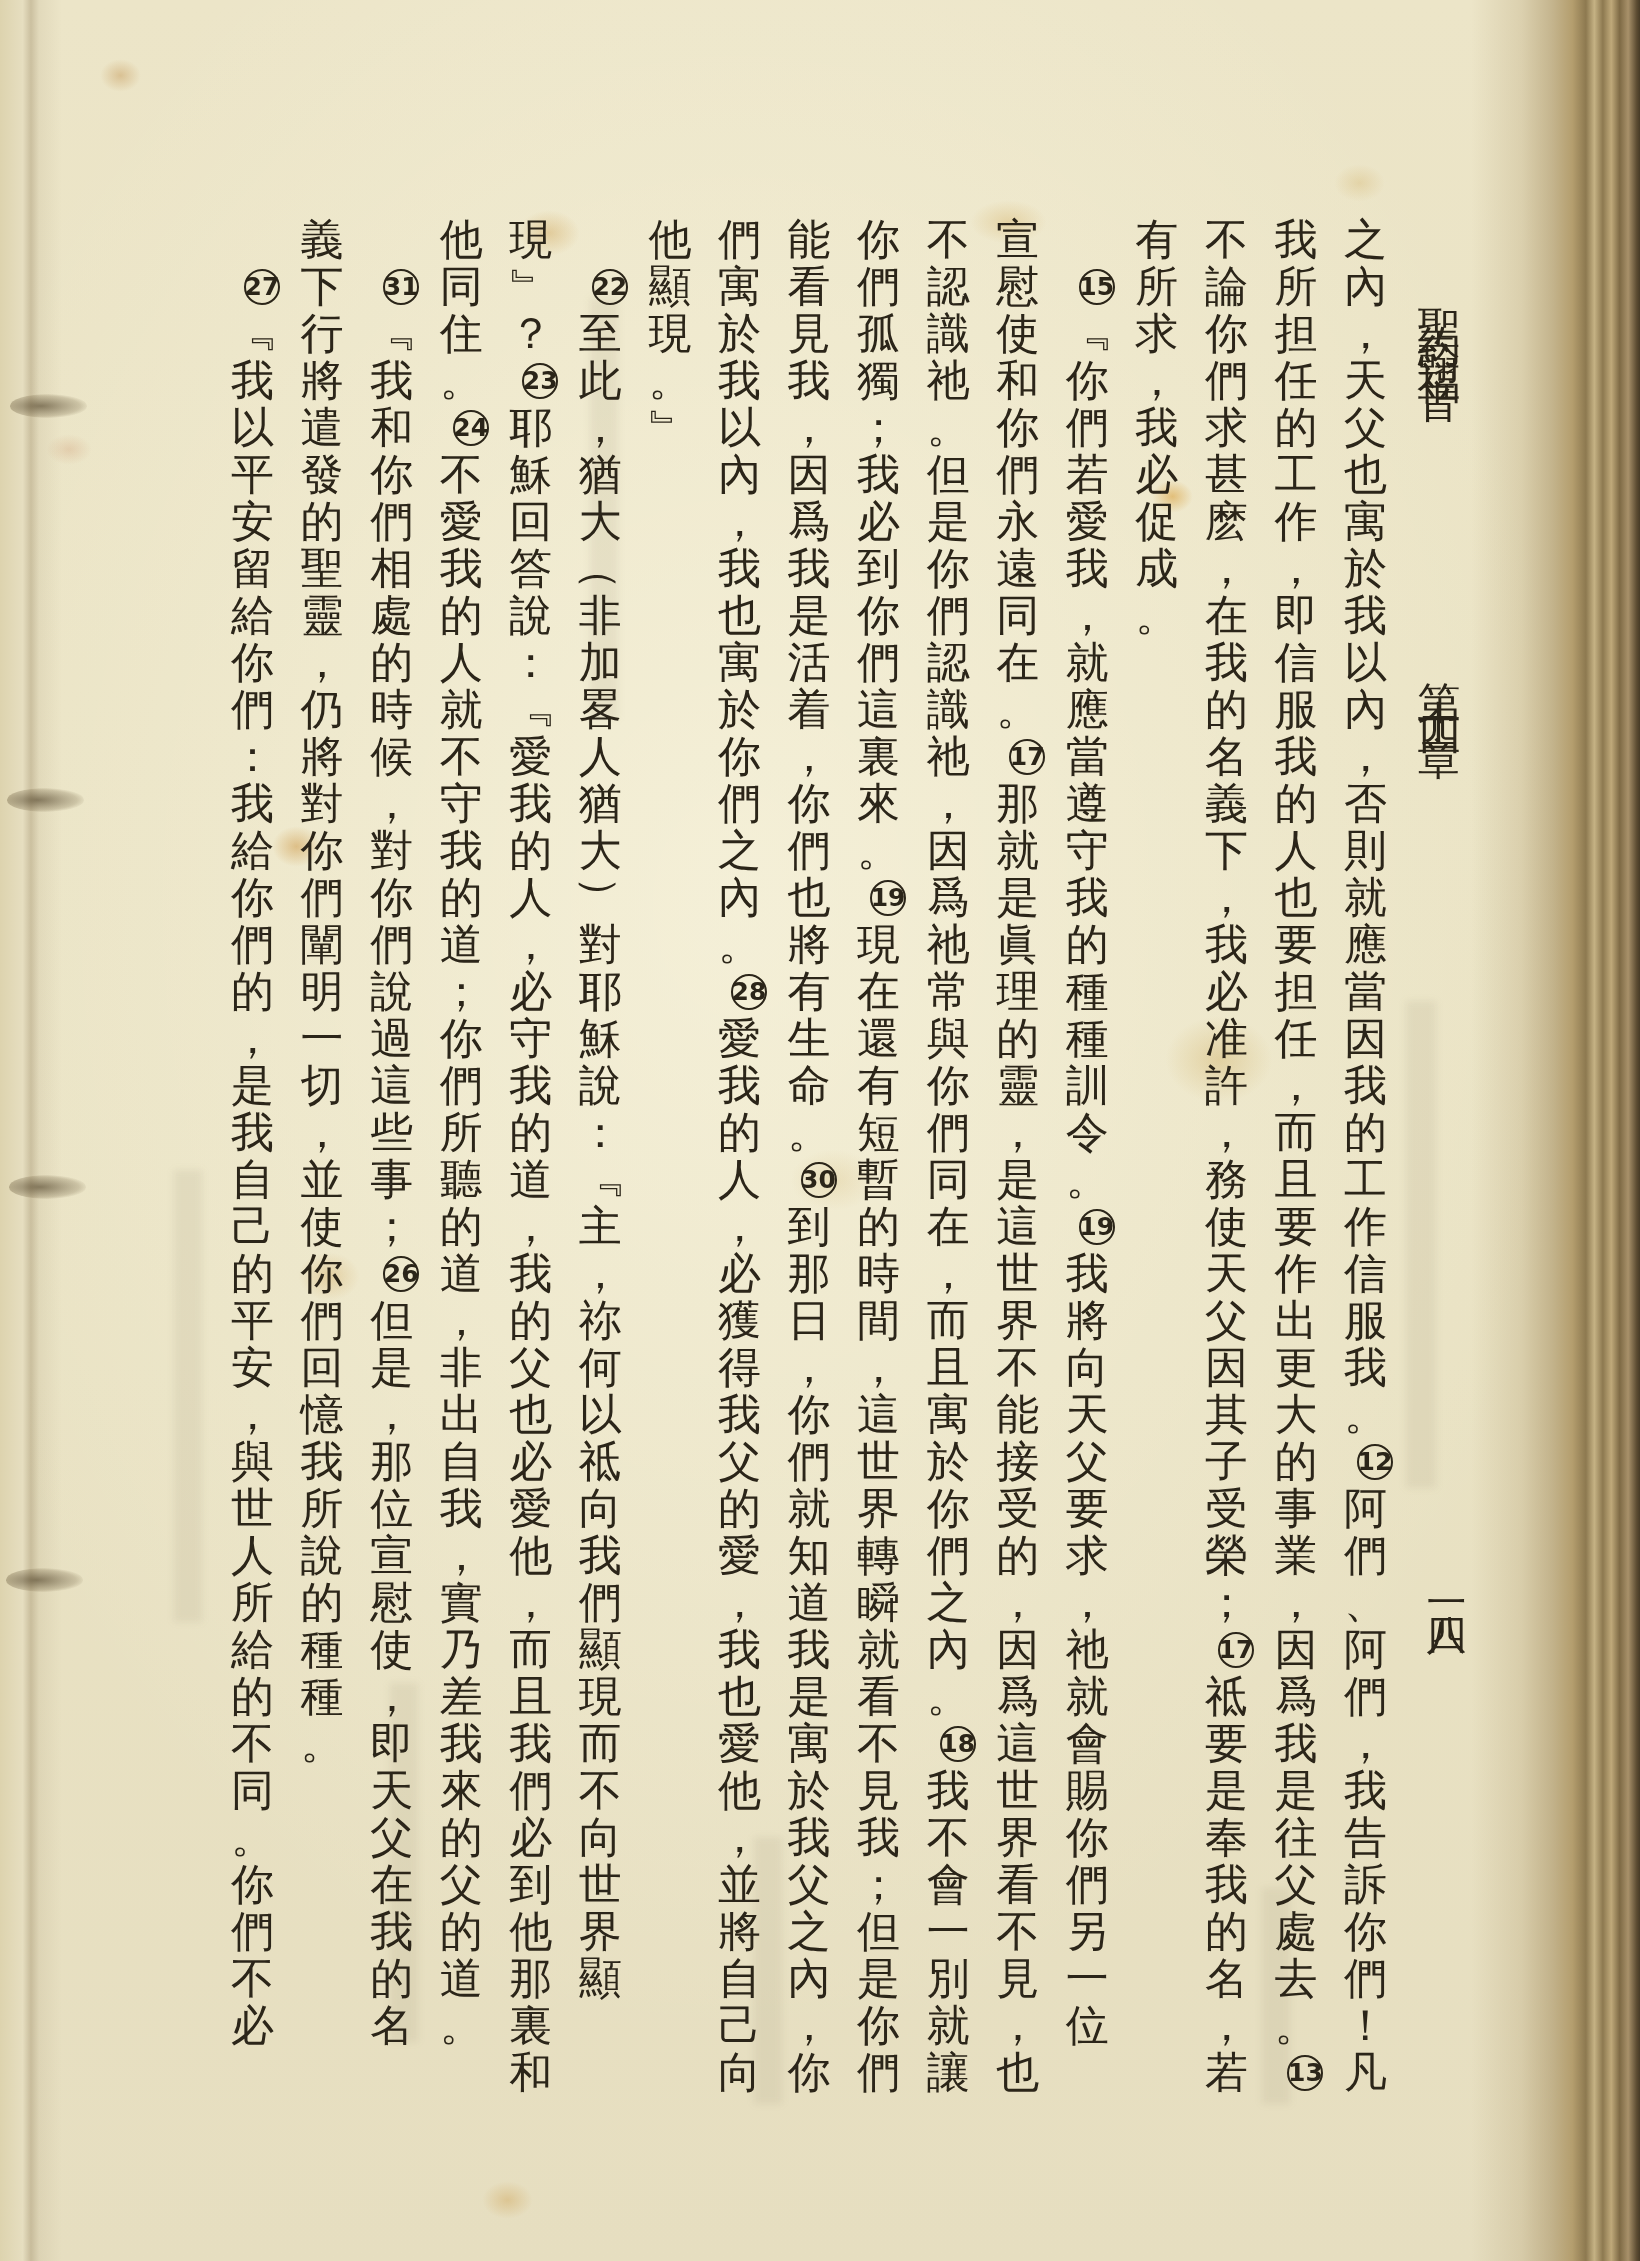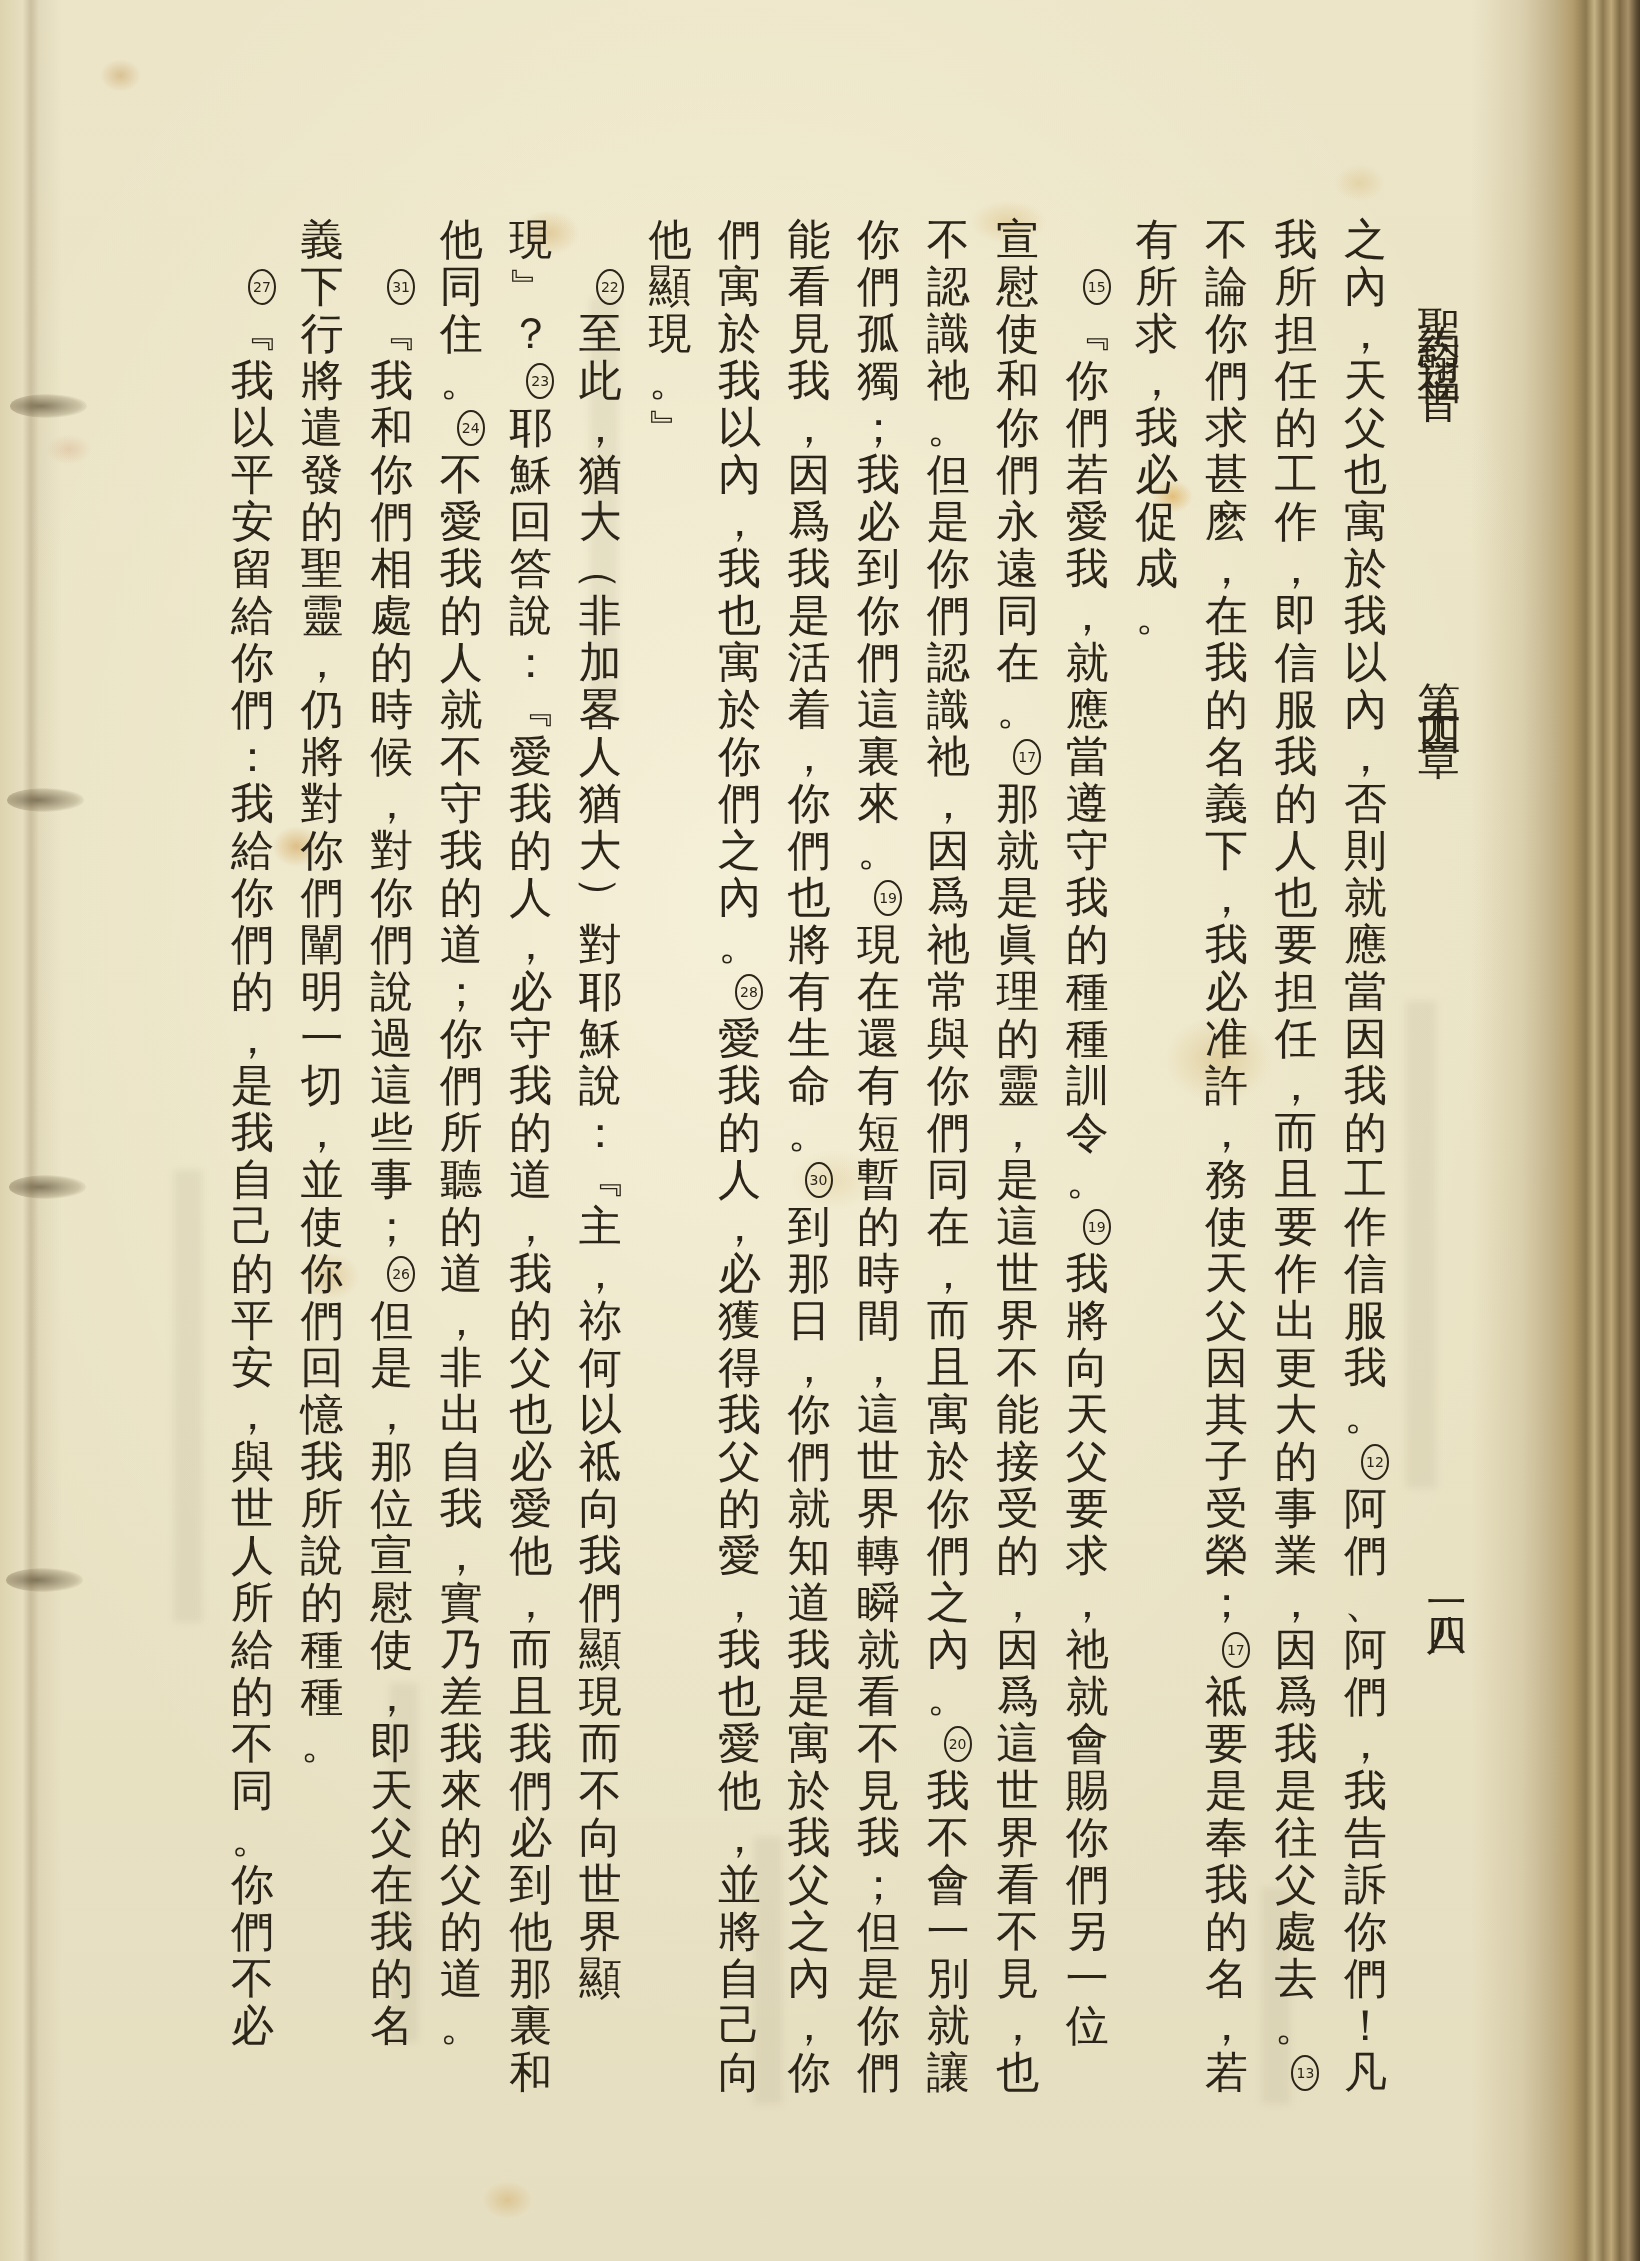--- a/index.html
+++ b/index.html
@@ -59,21 +59,21 @@
   .col{width:47px;display:flex;flex-direction:column;align-items:center;}
   .cell{
     flex:none;width:47px;height:47px;line-height:47px;
     text-align:center;font-size:43px;color:#2b2519;
     display:flex;align-items:center;justify-content:center;
   }
   .rot{transform:rotate(90deg);}
   .verse{
     width:32px;height:32px;border:2.6px solid #2b2519;border-radius:50%;
     display:flex;align-items:center;justify-content:center;
-    font-family:"DejaVu Sans",sans-serif;font-size:14px;font-weight:normal;color:#2b2519;
+    font-family:"DejaVu Sans",sans-serif;font-size:25px;font-weight:bold;color:#2b2519;
     line-height:1;
     margin-left:19px;
   }
 </style>
 </head>
 <body>
 
 <div class="page">
 
   <div class="crease"></div>
@@ -367,21 +367,21 @@
         <span class="cell">而</span>
         <span class="cell">且</span>
         <span class="cell">寓</span>
         <span class="cell">於</span>
         <span class="cell">你</span>
         <span class="cell">們</span>
         <span class="cell">之</span>
         <span class="cell">內</span>
         <span class="cell">。</span>
         <span class="cell">
-          <span class="verse">20</span>
+          <span class="verse">18</span>
         </span>
         <span class="cell">我</span>
         <span class="cell">不</span>
         <span class="cell">會</span>
         <span class="cell">一</span>
         <span class="cell">別</span>
         <span class="cell">就</span>
         <span class="cell">讓</span>
       </div>
       <div class="col">

